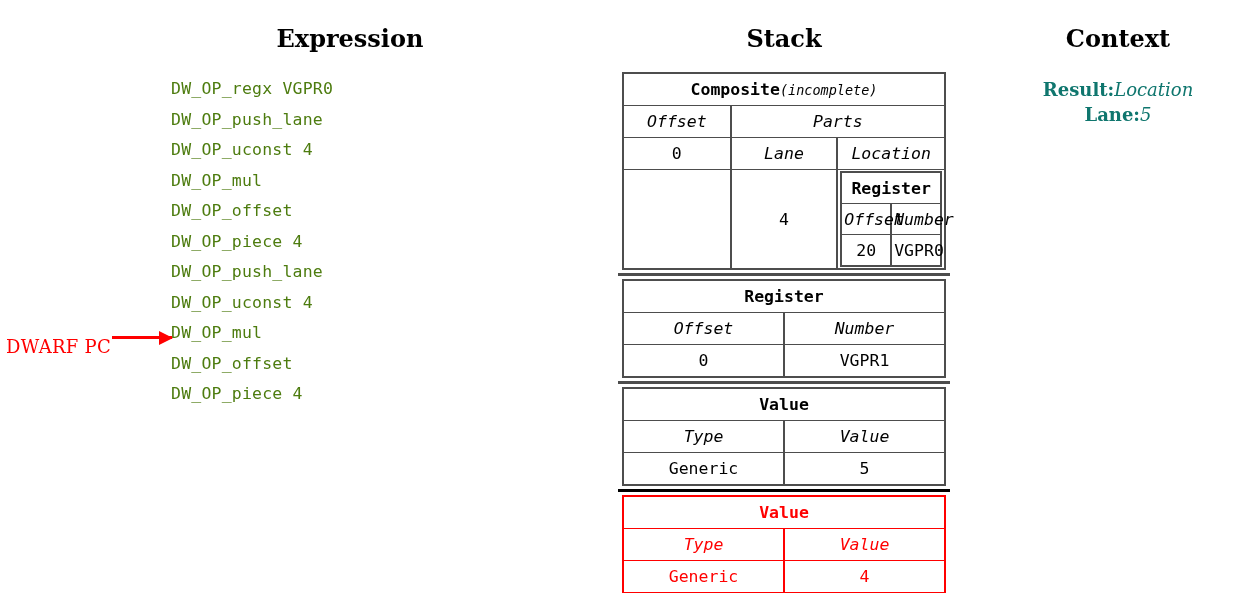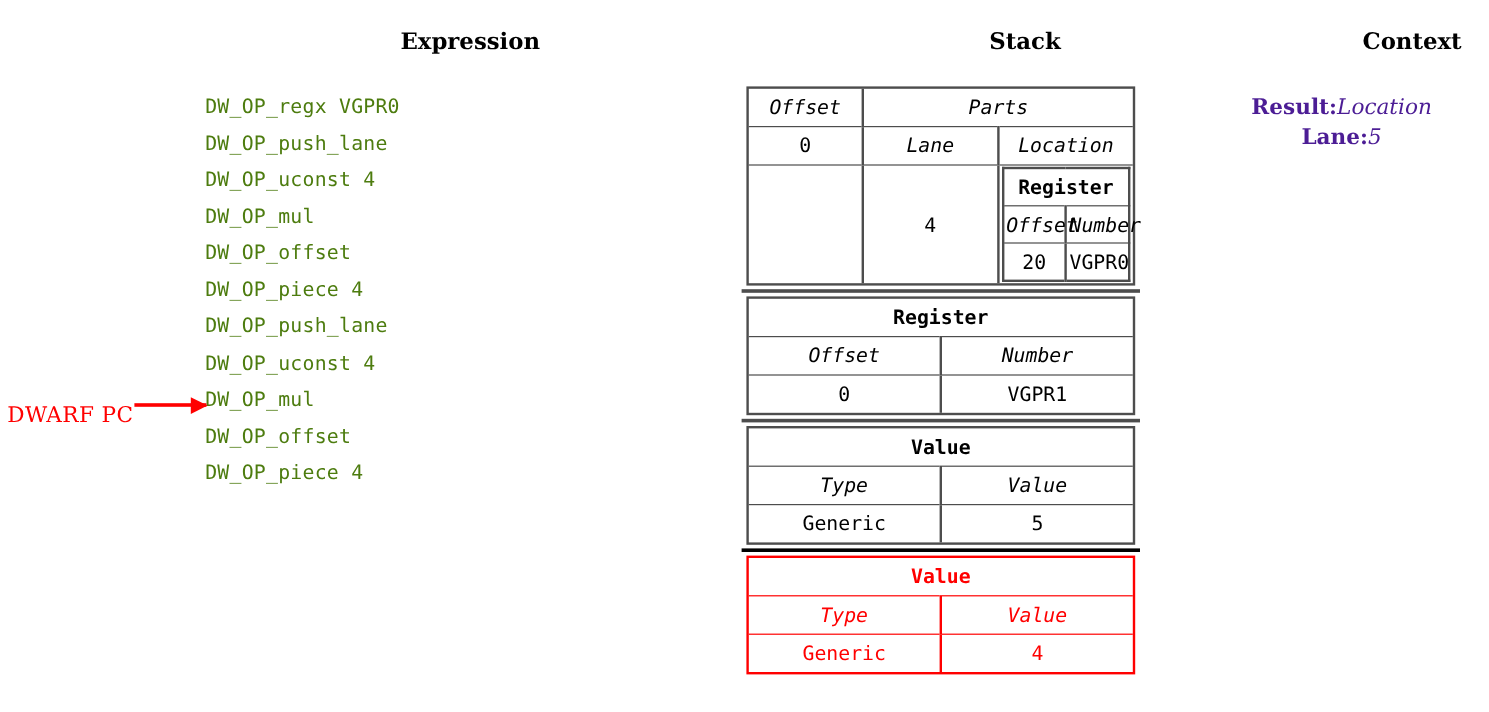--- a/index.html
+++ b/index.html
@@ -11,23 +11,23 @@
     width: 1241px;
     height: 593px;
     position: relative;
     font-family: "DejaVu Sans Mono", "Liberation Mono", monospace;
     overflow: hidden;
   }
   .col-header {
     position: absolute;
     font-family: "DejaVu Serif", "Liberation Serif", serif;
     font-weight: bold;
-    font-size: 19px;
+    font-size: 24px;
     color: #000;
-    text-align: right;
+    text-align: center;
     white-space: nowrap;
   }
   #hdr-expression { left: 250px; top: 24px; width: 200px; }
   #hdr-stack      { left: 684px; top: 24px; width: 200px; }
   #hdr-context    { left: 1018px; top: 24px; width: 200px; }
 
   
   #expression-list {
     position: absolute;
     left: 171px;
@@ -161,21 +161,21 @@
     position: absolute;
     left: 1018px;
     top: 77px;
     width: 200px;
     text-align: center;
   }
   .ctx-line {
     font-family: "DejaVu Serif", "Liberation Serif", serif;
     font-size: 18px;
     line-height: 25px;
-    color: #4c1d95;
+    color: #0f766e;
     white-space: nowrap;
   }
   .ctx-key { font-weight: bold; }
   .ctx-val { font-style: italic; }
 </style>
 </head>
 <body>
 
 <div class="col-header" id="hdr-expression">Expression</div>
 <div class="col-header" id="hdr-stack">Stack</div>
@@ -198,20 +198,23 @@
 <div id="dwarf-pc-marker">
   <span id="dwarf-pc-label">DWARF PC</span>
   <span id="dwarf-pc-arrow"></span>
 </div>
 
 <div id="stack-column">
 
   <div class="stack-entry">
     <table class="tbl">
       <tbody>
+          <tr>
+        <td colspan="3" class="title-cell bb"><span>Composite</span><span class="sub-italic">(incomplete)</span></td>
+      </tr>
       <tr>
         <td rowspan="1" class="hdr-italic bb br" style="width:90px">Offset</td>
         <td colspan="2" class="hdr-italic bb">Parts</td>
       </tr>
       <tr>
         <td class="br bb" style="width:90px">0</td>
         <td class="hdr-italic br bb" style="width:62px">Lane</td>
         <td class="hdr-italic bb">Location</td>
       </tr>
       <tr>

